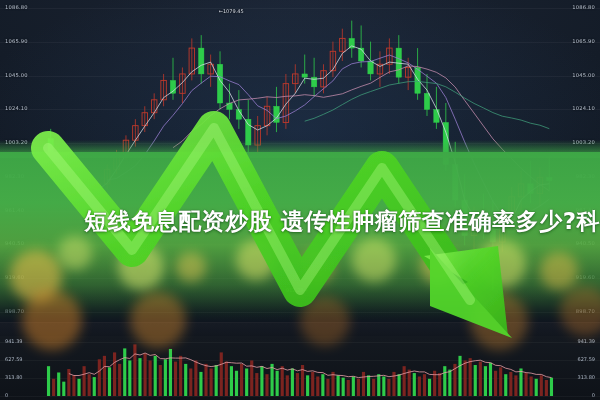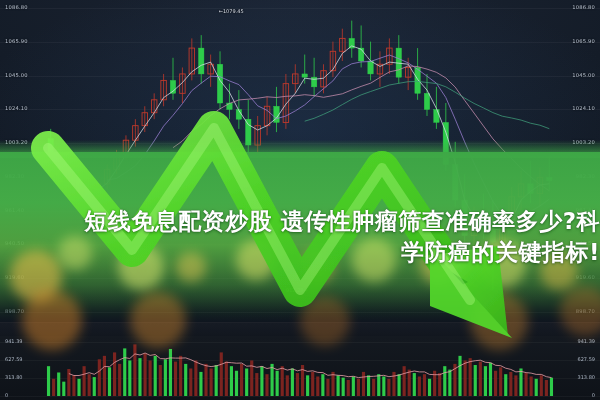--- a/index.html
+++ b/index.html
@@ -439,16 +439,15 @@
         <path d="M 430 248 L 512 338 L 430 306 Z" fill="#52d92c"></path>
       </g>
       <g opacity="0.35">
         <path d="M 48 148 L 132 250 L 214 128 L 300 290 L 382 168 L 470 300" fill="none" stroke="#b6ff8a" stroke-width="10" stroke-linecap="round" stroke-linejoin="round"></path>
       </g>
     </svg>
   </div>
 
   <div class="headline">
     <span class="l1">短线免息配资炒股 遗传性肿瘤筛查准确率多少?科</span>
-    <span class="l2">学防癌的关键指标!</span>
   </div>
 
 </div>
 
 </body></html>

